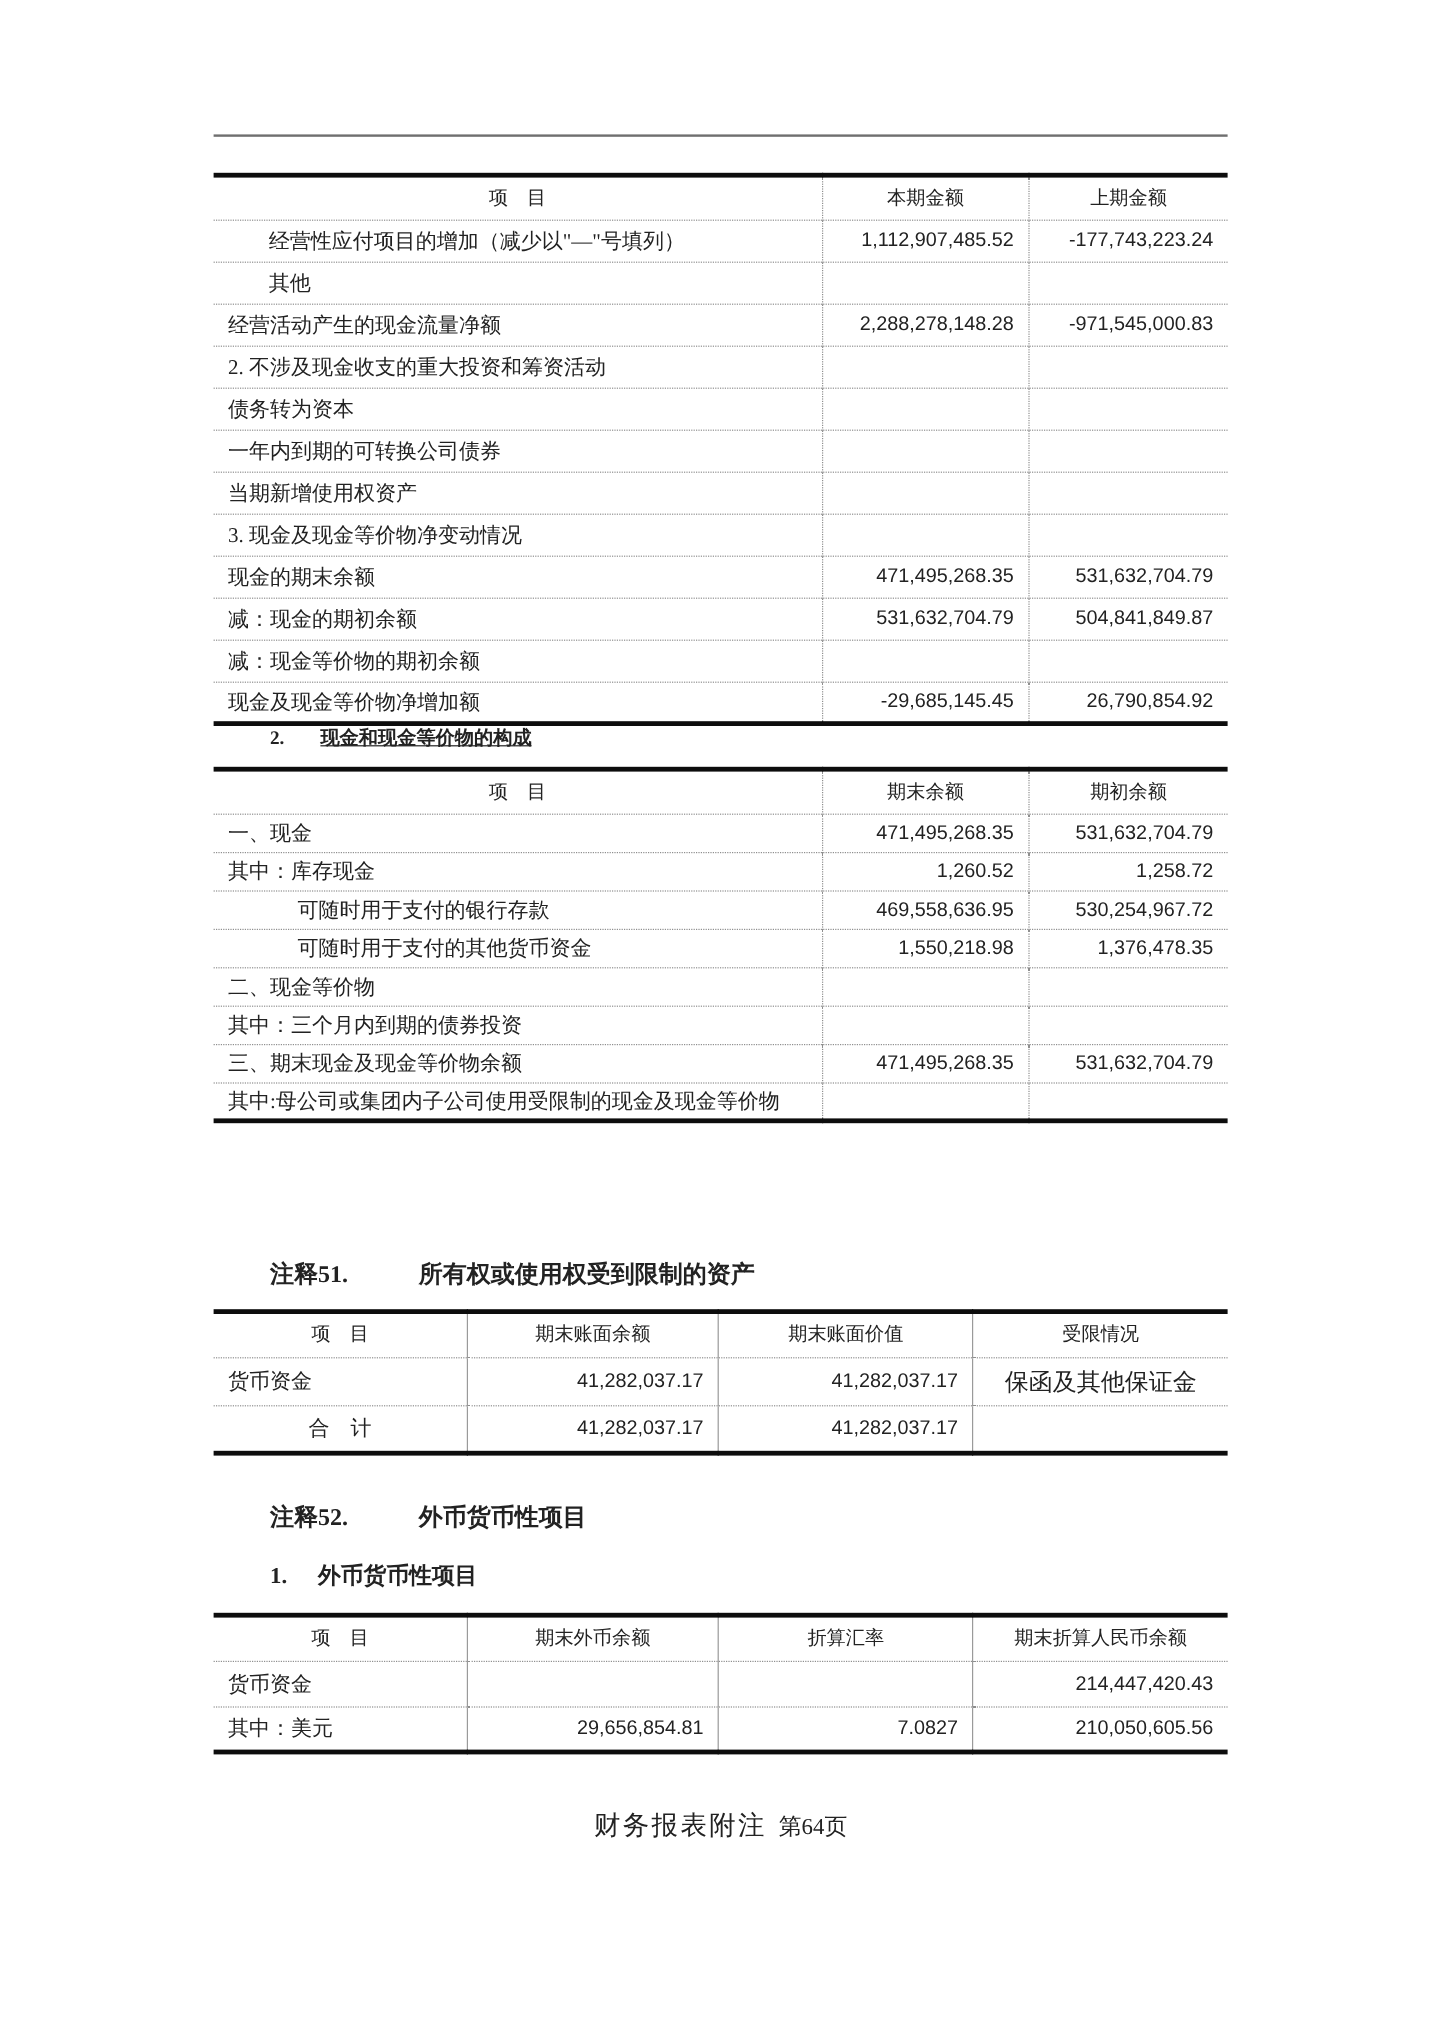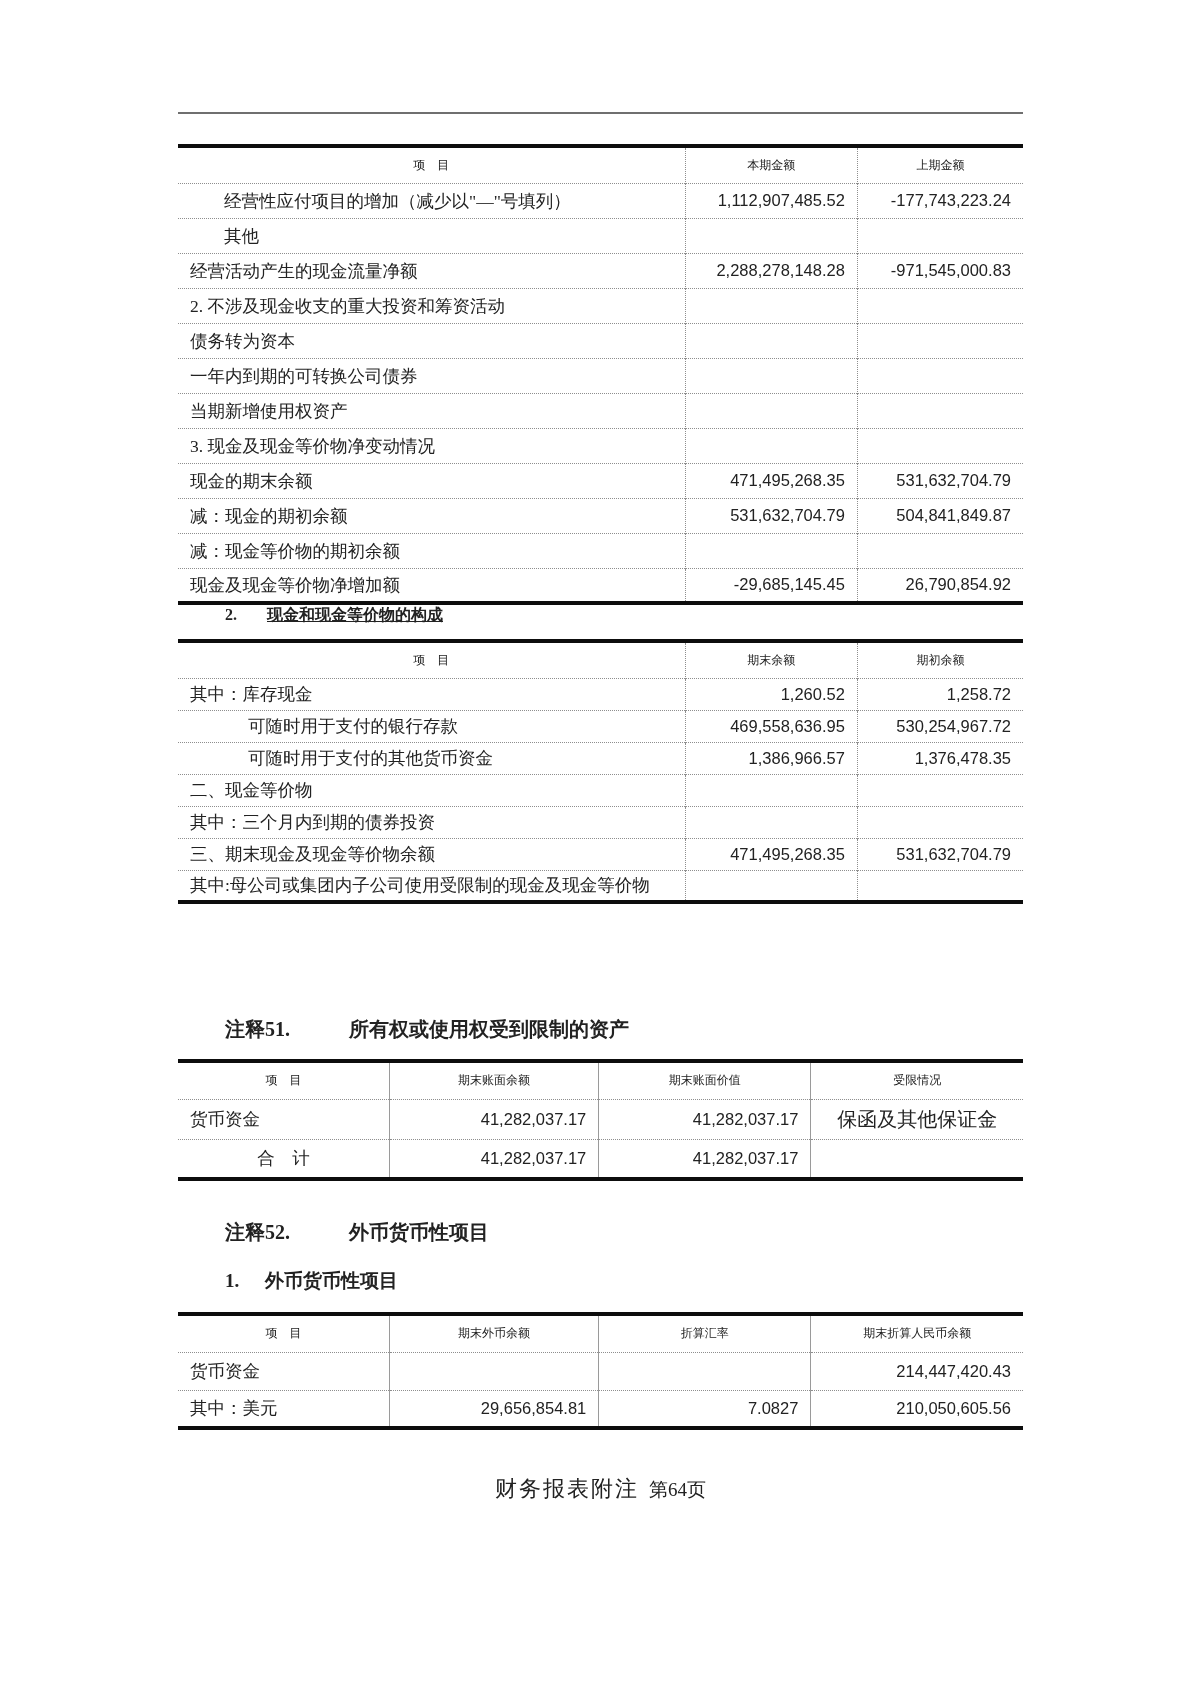--- a/index.html
+++ b/index.html
@@ -9,21 +9,21 @@
     color: #222222;
     overflow: hidden;
   }
   .content { width: 845px; margin-left: 178px; }
 
   .top-rule { margin-top: 112px; border-top: 2px solid #6f6f6f; height: 0; }
 
   table { border-collapse: collapse; width: 100%; table-layout: fixed; }
   .fin-table { border-top: 4px solid #0d0d0d; border-bottom: 4px solid #0d0d0d; }
   .fin-table td, .fin-table th { border-top: 1px dotted #8e8e8e; vertical-align: middle; }
-  .fin-table thead th { border-top: none; font-weight: normal; text-align: center; font-size: 12px; }
+  .fin-table thead th { border-top: none; font-weight: normal; text-align: center; font-size: 16px; }
 
   
   .t3col td:nth-child(n+2), .t3col th:nth-child(n+2) { border-left: 1px dotted #8e8e8e; }
   
   .t4col td:nth-child(n+2), .t4col th:nth-child(n+2) { border-left: 1px solid #9a9a9a; }
 
   .t1 { margin-top: 30px; }
   .t1 tbody tr { height: 35px; }
   .t1 thead tr { height: 37px; }
   .t2 tbody tr { height: 32px; }
@@ -155,32 +155,37 @@
       </colgroup>
     <thead>
       <tr>
         <th>项　目</th>
         <th>期末余额</th>
         <th>期初余额</th>
       </tr>
     </thead>
     <tbody>
       <tr>
+        <td class="c-item">一、现金</td>
+        <td class="c-num">471,495,268.35</td>
+        <td class="c-num">531,632,704.79</td>
+      </tr>
+      <tr>
         <td class="c-item">其中：库存现金</td>
         <td class="c-num">1,260.52</td>
         <td class="c-num">1,258.72</td>
       </tr>
       <tr>
         <td class="c-item ind2">可随时用于支付的银行存款</td>
         <td class="c-num">469,558,636.95</td>
         <td class="c-num">530,254,967.72</td>
       </tr>
       <tr>
         <td class="c-item ind2">可随时用于支付的其他货币资金</td>
-        <td class="c-num">1,386,966.57</td>
+        <td class="c-num">1,550,218.98</td>
         <td class="c-num">1,376,478.35</td>
       </tr>
       <tr>
         <td class="c-item">二、现金等价物</td>
         <td class="c-num"></td>
         <td class="c-num"></td>
       </tr>
       <tr>
         <td class="c-item">其中：三个月内到期的债券投资</td>
         <td class="c-num"></td>

